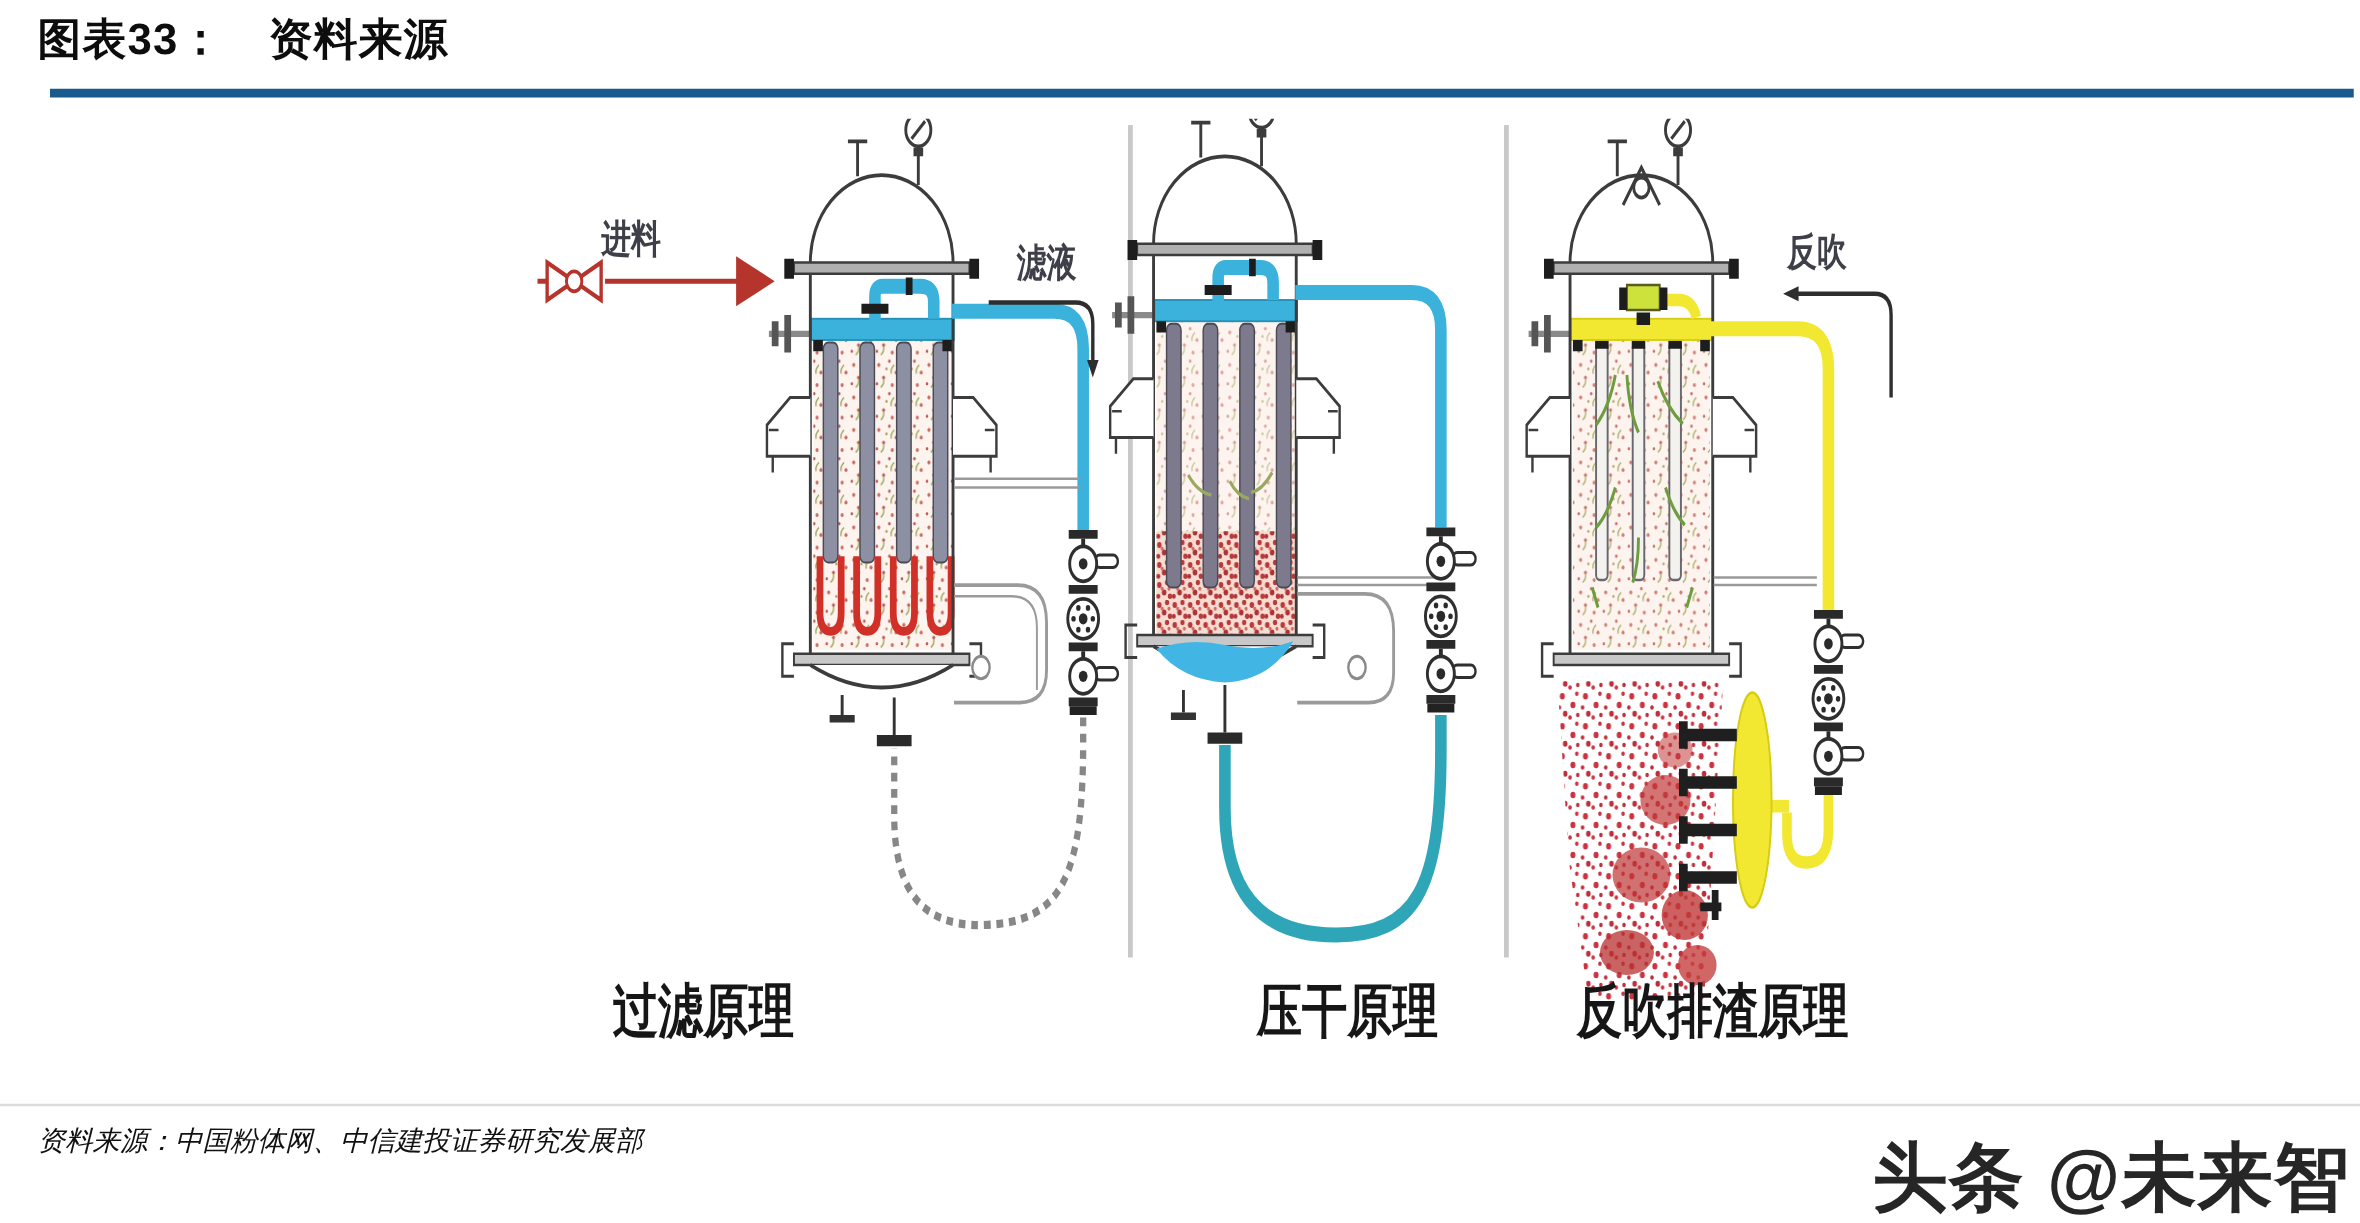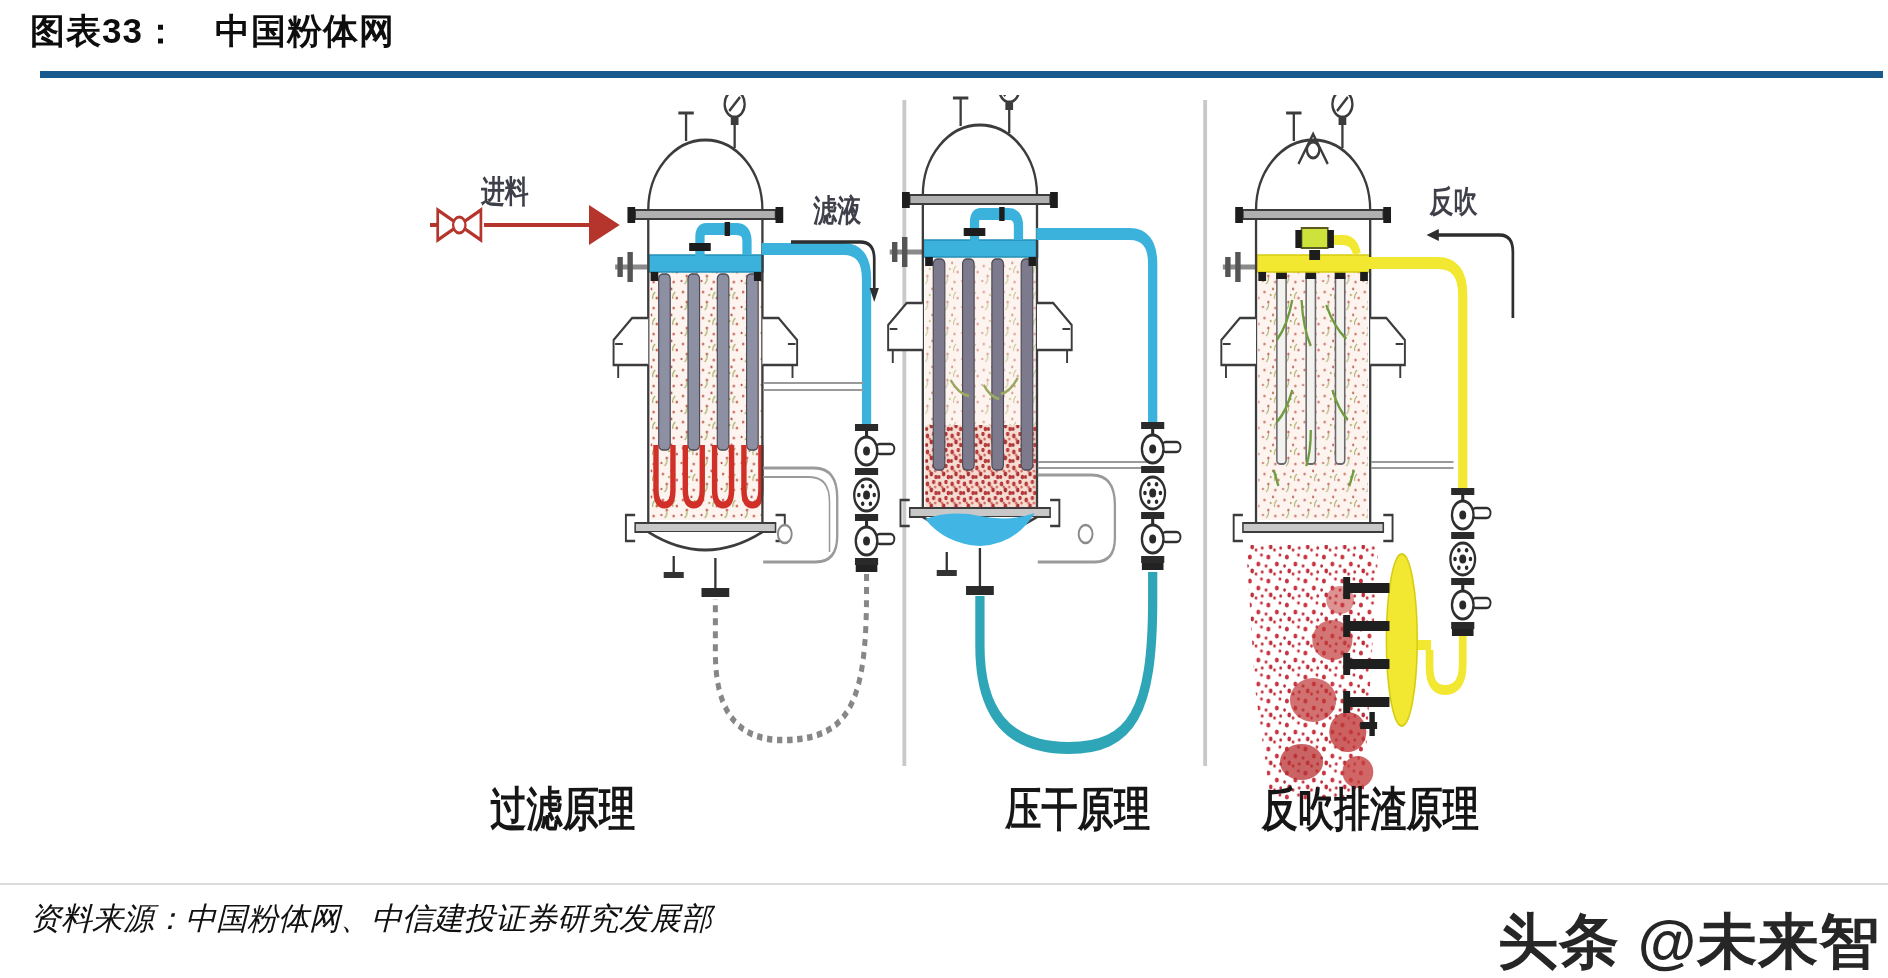--- a/index.html
+++ b/index.html
@@ -11,31 +11,31 @@
     position:absolute;left:30px;top:8px;font-size:35px;font-weight:bold;
     color:#0d0d0d;letter-spacing:1px;white-space:pre;
   }
   .title-rule{
     position:absolute;left:40px;top:71px;width:1843px;height:7px;background:#185a8d;
   }
   .diagram-wrap{position:absolute;left:430px;top:95px;width:1450px;height:740px;}
   .footer-rule{position:absolute;left:0;top:883px;width:1888px;height:2px;background:#dcdcdc;}
   .source-text{
     position:absolute;left:30px;top:898px;font-family:"Liberation Serif",serif;
-    font-style:italic;font-size:31px;color:#111;
+    font-style:italic;font-size:22px;color:#111;
   }
   .watermark{
     position:absolute;left:1498px;top:902px;font-size:60px;font-weight:bold;
     color:#262626;letter-spacing:1px;
   }
 </style>
 </head>
 <body>
 
-<div class="fig-title">图表33：　中国粉体网</div>
+<div class="fig-title">图表33：　资料来源</div>
 <div class="title-rule"></div>
 
 <div class="diagram-wrap">
 <svg width="1450" height="740" viewBox="430 95 1880 740" preserveAspectRatio="none">
 <defs>
 
   <pattern id="speck" width="26" height="26" patternUnits="userSpaceOnUse">
     <circle cx="4" cy="6" r="1.6" fill="#c96a5e"></circle>
           <circle cx="15" cy="3" r="1.4" fill="#bd5a50"></circle>
     <circle cx="22" cy="12" r="1.6" fill="#c96a5e"></circle>

